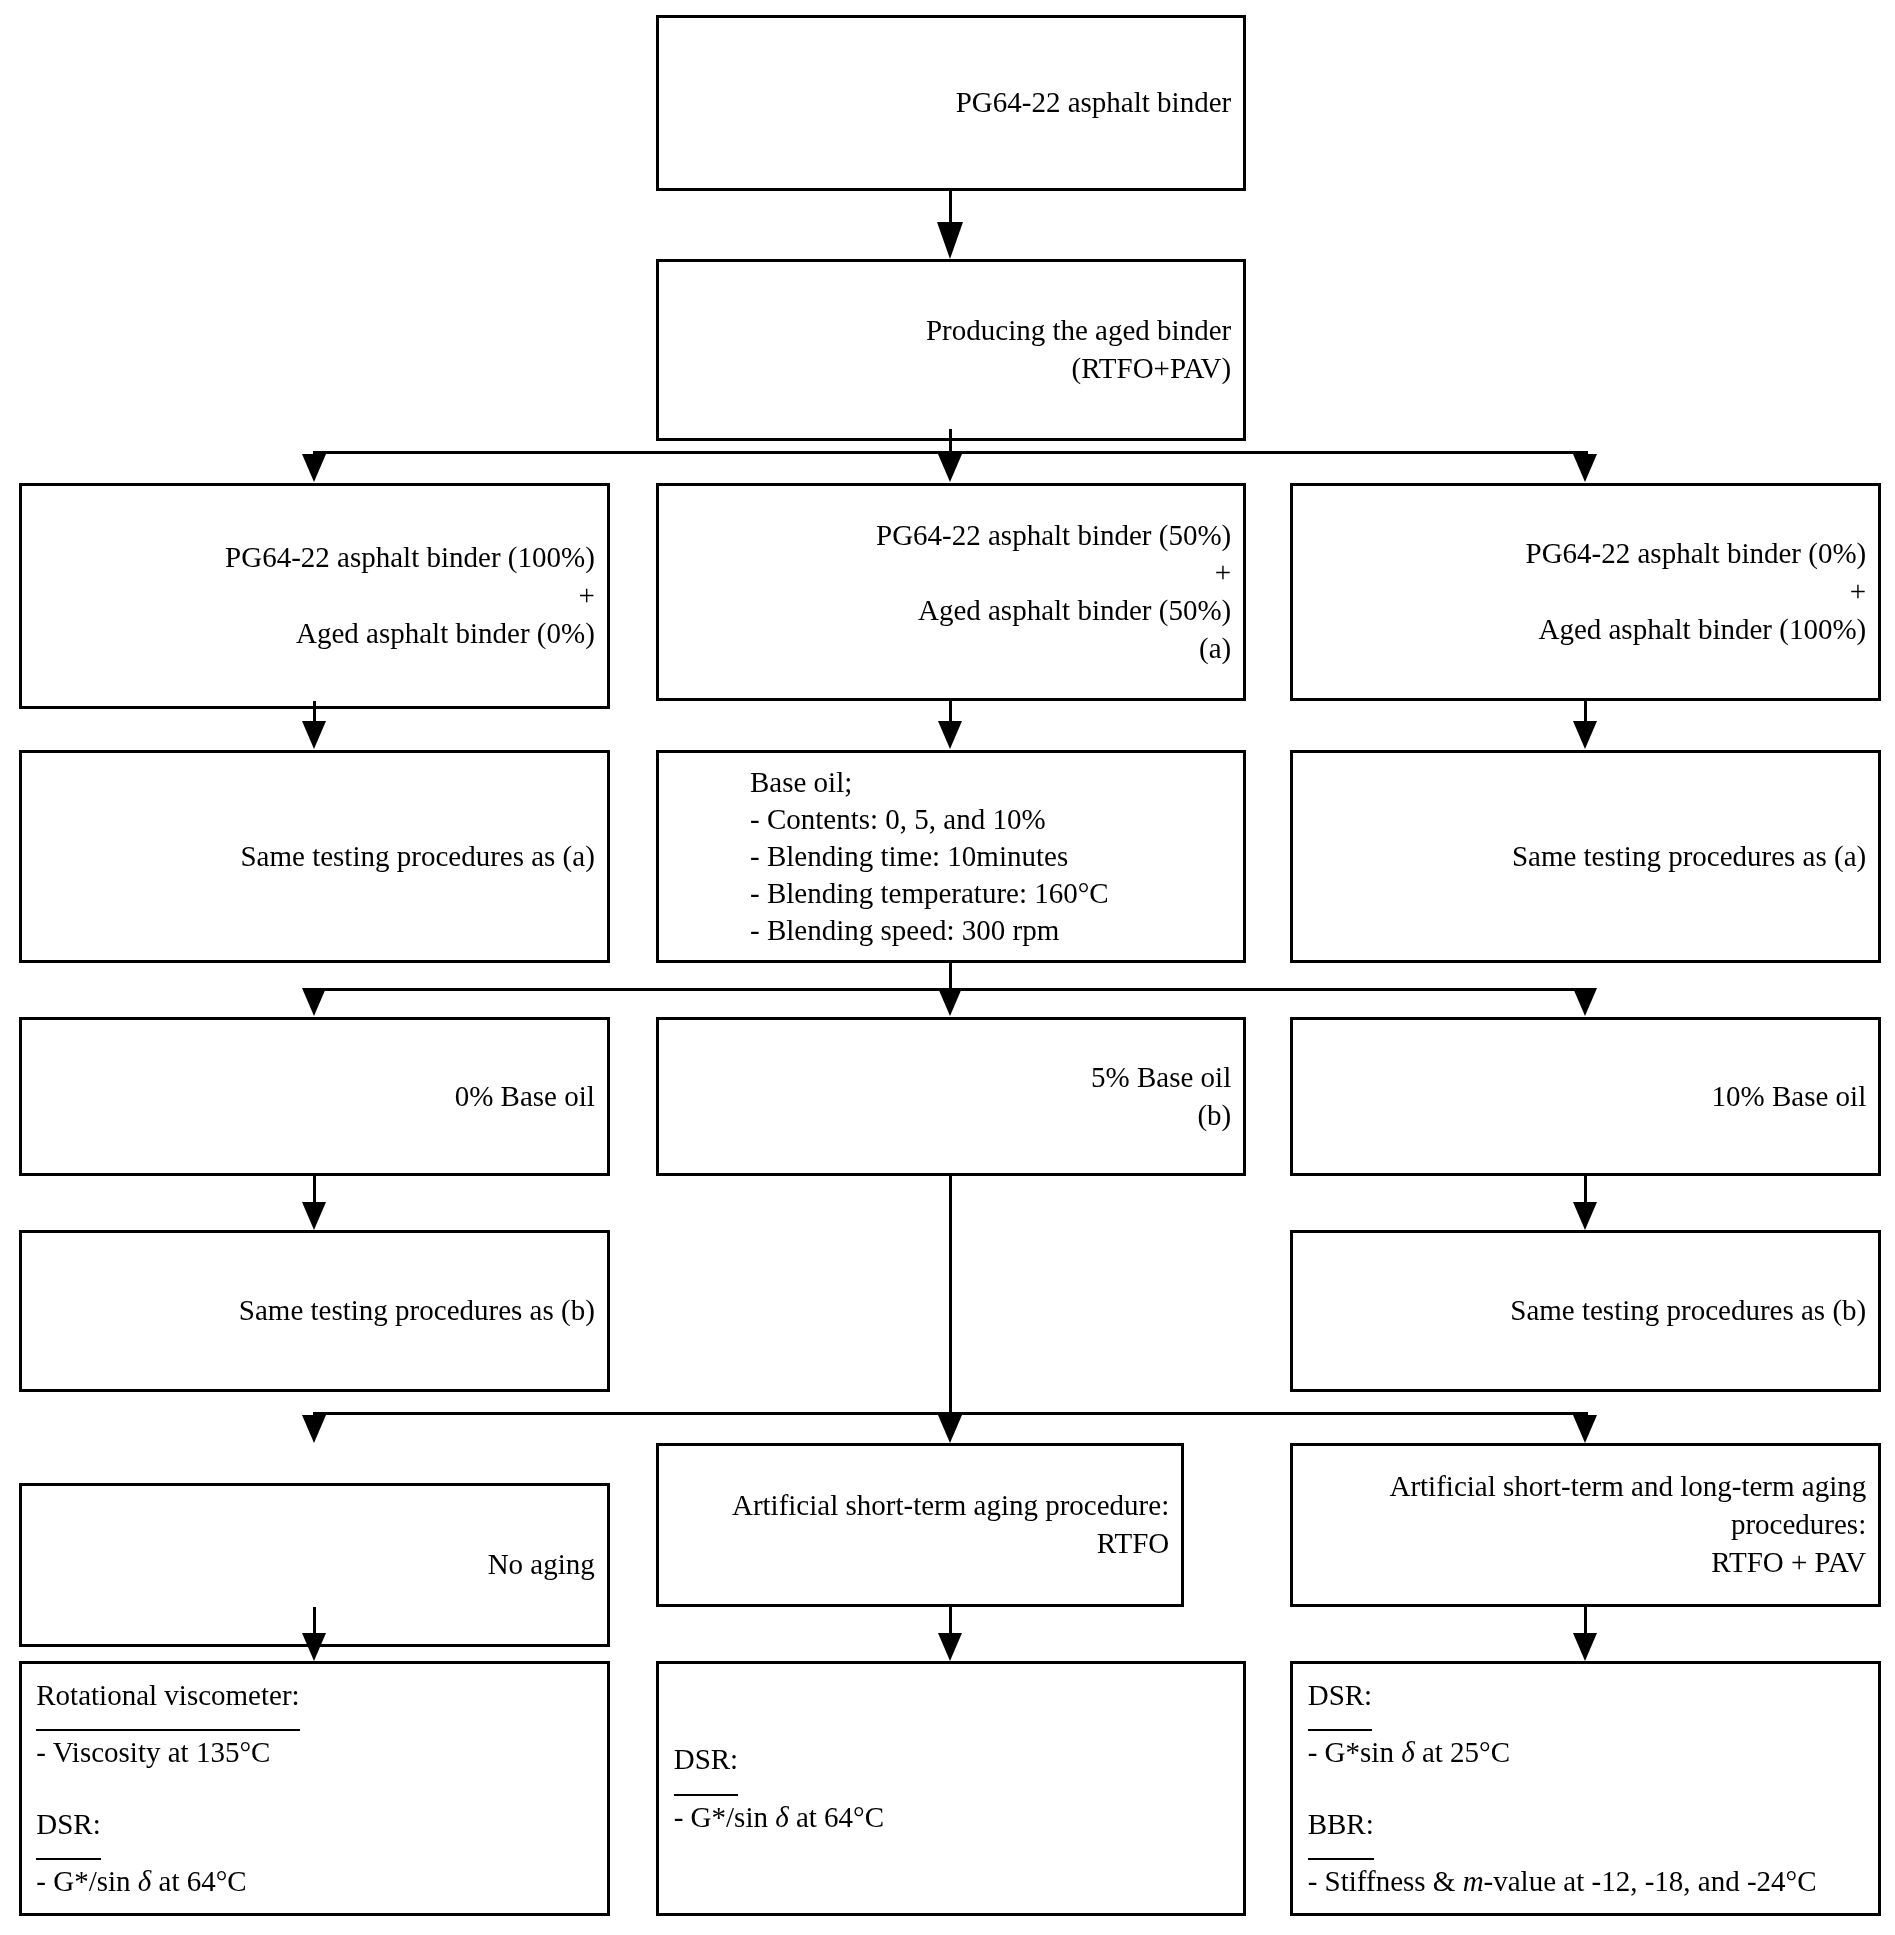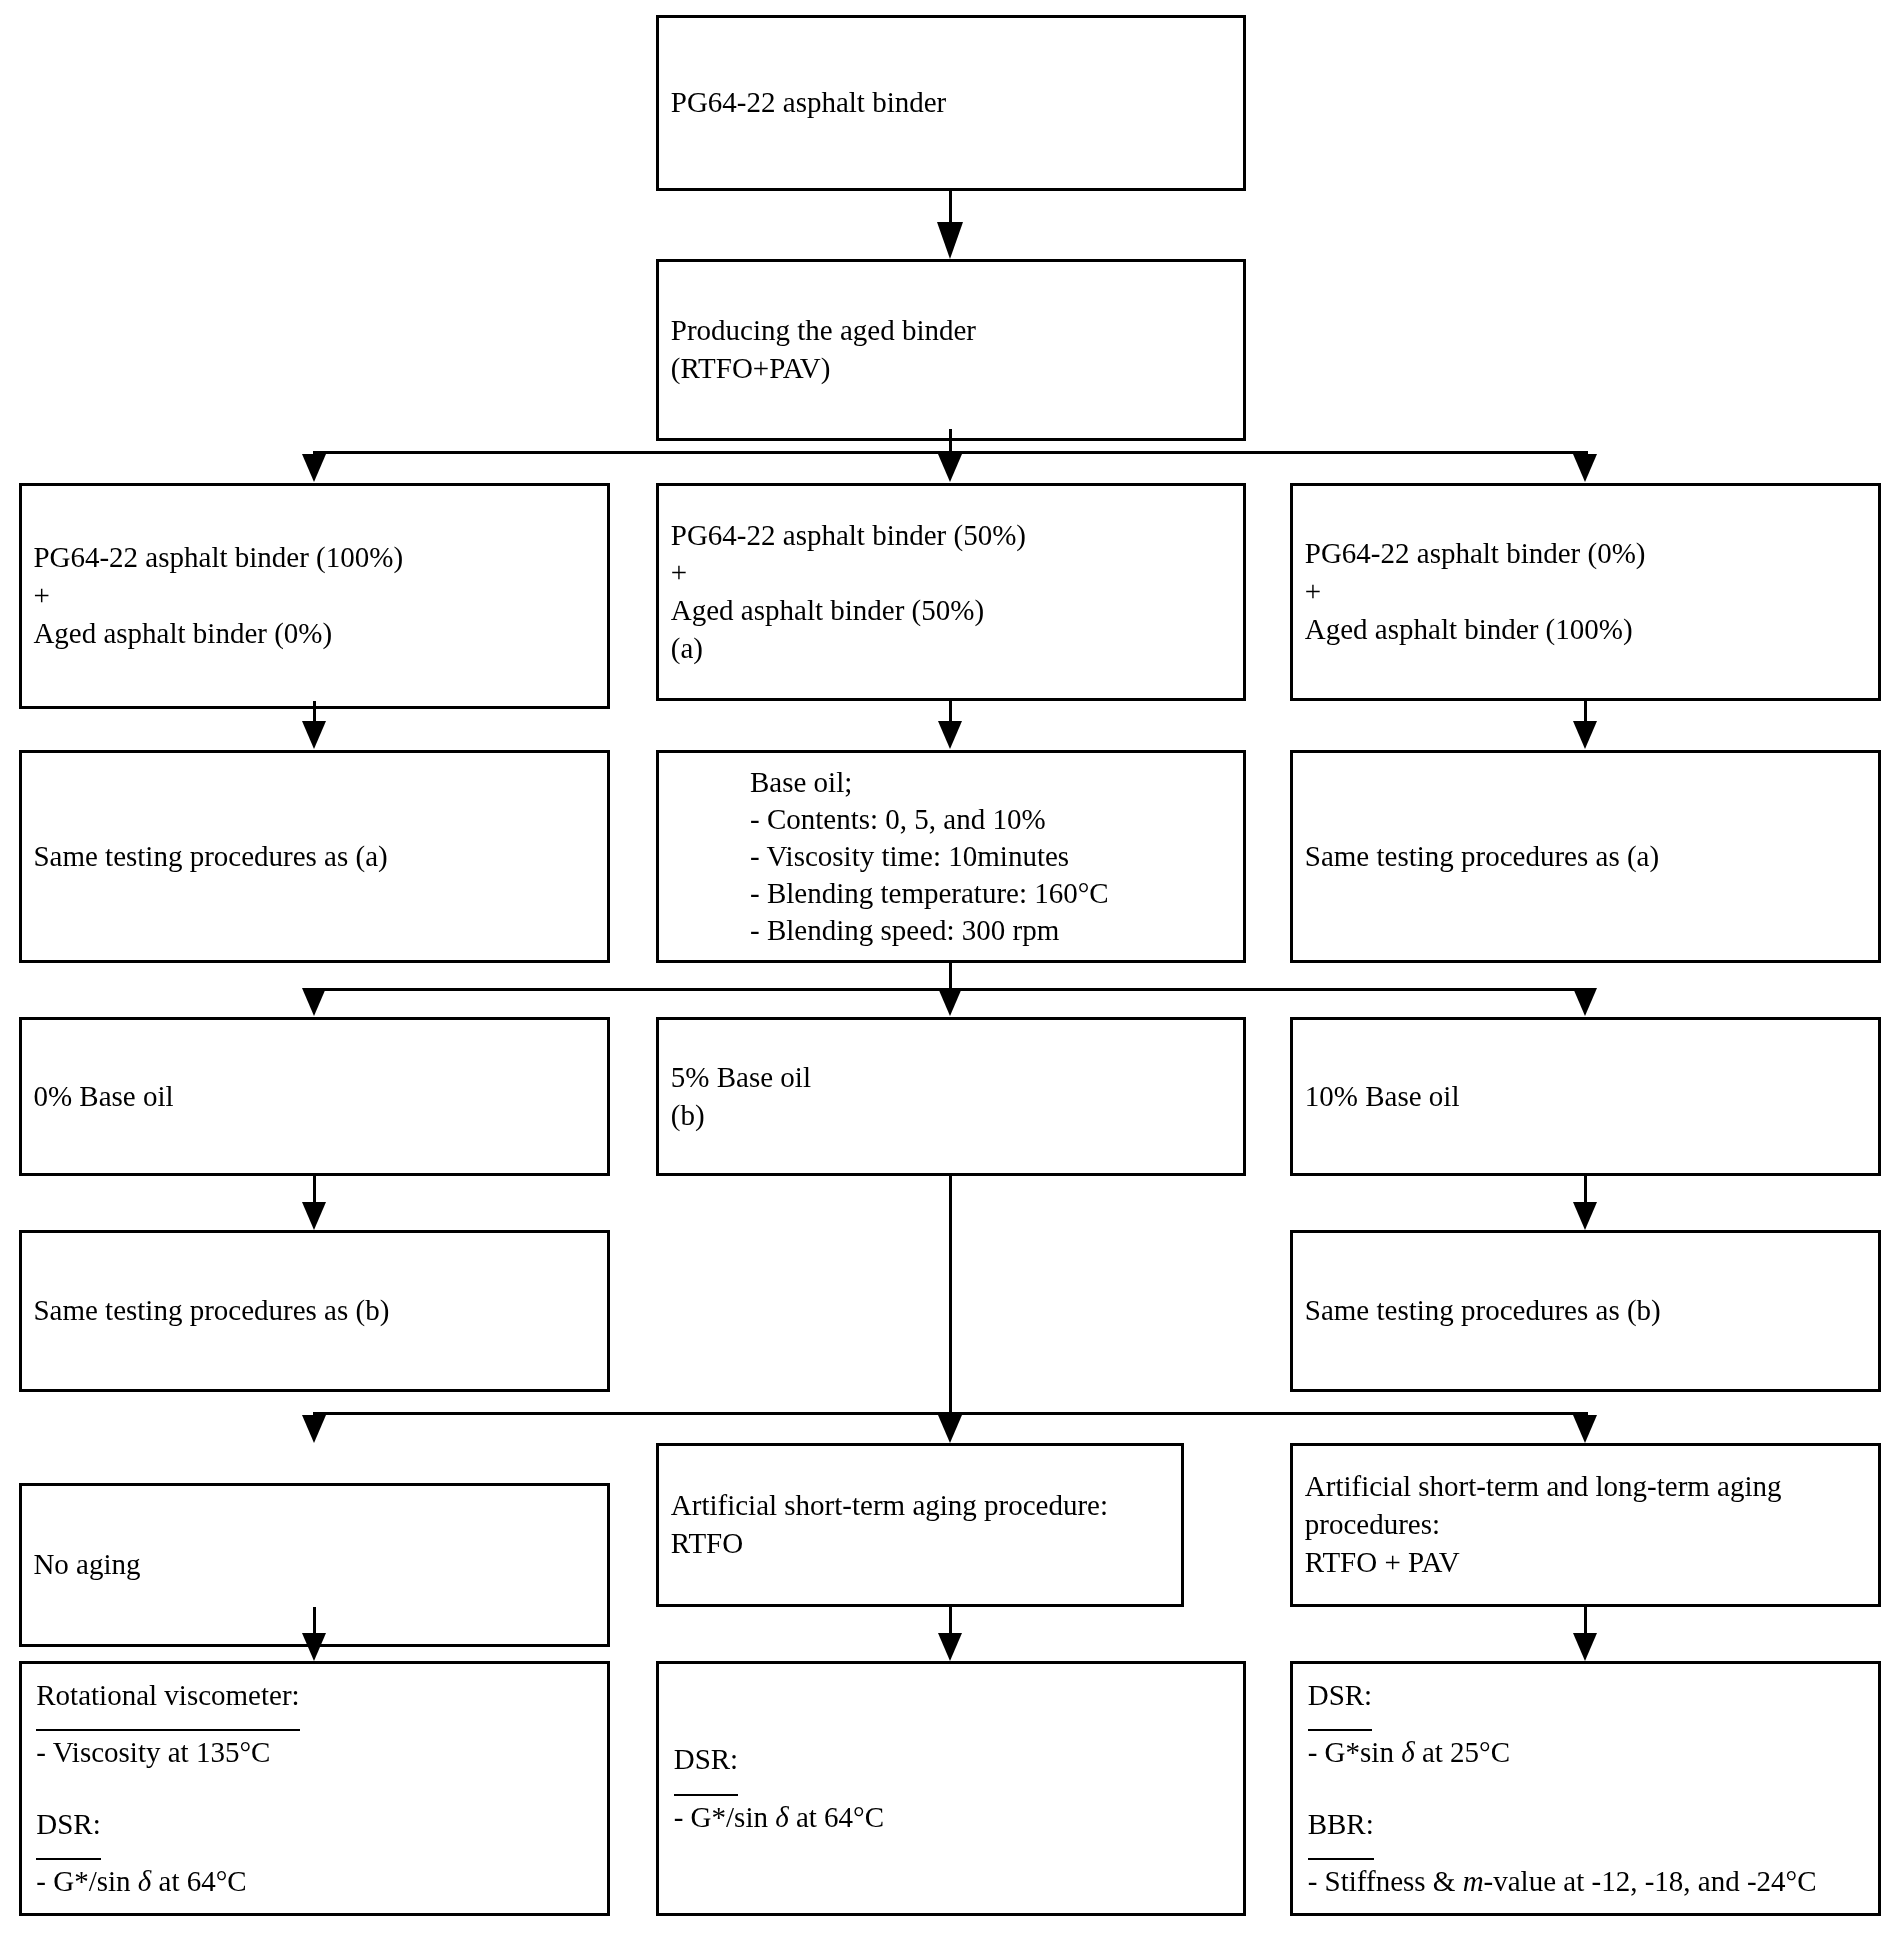--- a/index.html
+++ b/index.html
@@ -3,21 +3,21 @@
 <meta charset="utf-8">
 <style>
   html,body{margin:0;padding:0;background:#ffffff;}
   #canvas{
     position:relative;width:1896px;height:1936px;background:#ffffff;
     font-family:"Liberation Serif","DejaVu Serif",serif;
     font-size:29px;color:#000;
   }
   .bx{
     position:absolute;box-sizing:border-box;border:3.9px solid #000;background:#fff;
-    display:flex;flex-direction:column;justify-content:center;align-items:flex-start;
+    display:flex;flex-direction:column;justify-content:center;align-items:flex-end;
     text-align:center;line-height:1.3;padding:0 11.8px;
   }
   .bx.al{align-items:flex-start;text-align:left;}
   .baseoil{padding:0 6px 0 91px;line-height:1.28;}
   .tests{padding:0 17.6px 0 14.7px;line-height:1.5;}
   .ln{white-space:nowrap;}
   .sp{height:28px;}
   .hd{display:inline-block;border-bottom:2.5px solid #000;padding-bottom:12px;}
   .it{font-style:italic;}
   .vl{position:absolute;width:3.4px;background:#000;}
@@ -73,21 +73,21 @@
   <div class="ah" style="left:938px;top:721px;"></div>
   <div class="vl" style="left:1584px;top:701px;height:22.5px;"></div>
   <div class="ah" style="left:1573px;top:721px;"></div>
 
   <div class="bx" style="left:18.6px;top:750px;width:591px;height:213px;">
     <div class="ln">Same testing procedures as (a)</div>
   </div>
   <div class="bx al baseoil" style="left:656px;top:750px;width:590px;height:213px;">
     <div class="ln">Base oil;</div>
     <div class="ln">- Contents: 0, 5, and 10%</div>
-    <div class="ln">- Viscosity time: 10minutes</div>
+    <div class="ln">- Blending time: 10minutes</div>
     <div class="ln">- Blending temperature: 160°C</div>
     <div class="ln">- Blending speed: 300 rpm</div>
   </div>
   <div class="bx" style="left:1290px;top:750px;width:591px;height:213px;">
     <div class="ln">Same testing procedures as (a)</div>
   </div>
 
   <div class="vl" style="left:949px;top:963px;height:27px;"></div>
   <div class="hl" style="left:313px;top:988px;width:1275px;"></div>
   <div class="ah" style="left:302px;top:988px;"></div>

